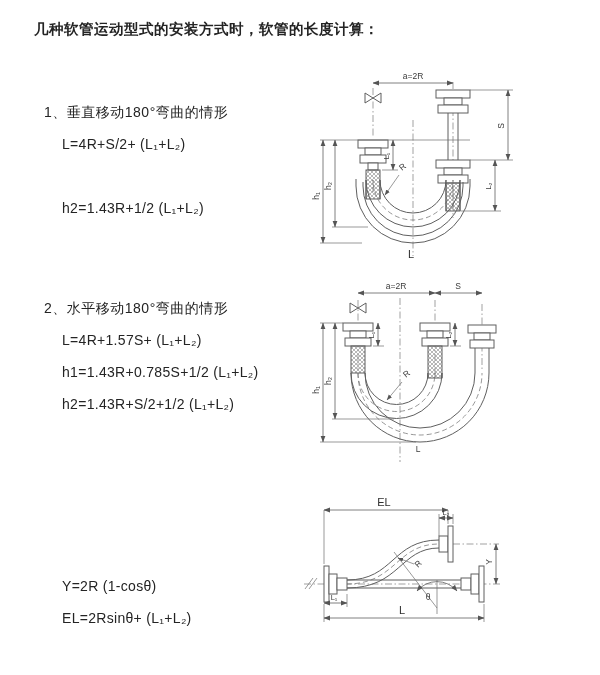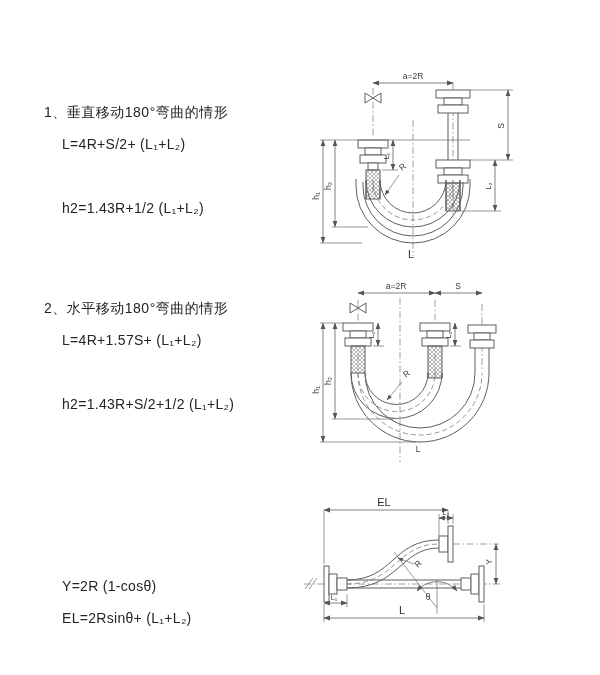--- a/index.html
+++ b/index.html
@@ -19,20 +19,21 @@
   .lbl{fill:#3a3a3a;font-size:8.5px;font-family:"Liberation Sans","DejaVu Sans",sans-serif;}
   .lbl-sm{fill:#3a3a3a;font-size:7.5px;font-family:"Liberation Sans","DejaVu Sans",sans-serif;}
   .lbl-lg{fill:#2e2e2e;font-size:11px;font-family:"Liberation Sans","DejaVu Sans",sans-serif;}
   .vfill{fill:none;stroke:#5f5f5f;stroke-width:1;}
 </style>
 </head>
 <body>
 
 <div class="page">
 
+  <div class="title">几种软管运动型式的安装方式时，软管的长度计算：</div>
 
   <div class="heading" style="left:44px;top:104px;">1、垂直移动180°弯曲的情形</div>
   <div class="formula" style="left:62px;top:136px;">L=4R+S/2+ (L₁+L₂)</div>
   <div class="formula" style="left:62px;top:200px;">h2=1.43R+1/2 (L₁+L₂)</div>
 
   <svg style="left:308px;top:68px;" width="285" height="198" viewBox="0 0 285 198">
     <defs>
       <pattern id="mesh1" width="4" height="4" patternUnits="userSpaceOnUse">
         <path d="M0,4 L4,0 M0,0 L4,4" stroke="#9a9a9a" stroke-width="0.7"></path>
       </pattern>
@@ -115,20 +116,21 @@
       <path class="dim" d="M187,92 V143" marker-start="url(#ar1)" marker-end="url(#ar1)"></path>
       <text class="lbl" x="196" y="58" text-anchor="middle" transform="rotate(-90 196 58)">S</text>
       <text class="lbl-sm" x="183" y="118" text-anchor="middle" transform="rotate(-90 183 118)">L₂</text>
     </g>
 
     <text class="lbl-lg" x="103" y="190" text-anchor="middle">L</text>
   </svg>
 
   <div class="heading" style="left:44px;top:300px;">2、水平移动180°弯曲的情形</div>
   <div class="formula" style="left:62px;top:316px;margin-top:16px;">L=4R+1.57S+ (L₁+L₂)</div>
+  <div class="formula" style="left:62px;top:364px;">h1=1.43R+0.785S+1/2 (L₁+L₂)</div>
   <div class="formula" style="left:62px;top:396px;">h2=1.43R+S/2+1/2 (L₁+L₂)</div>
 
   <svg style="left:310px;top:278px;" width="285" height="192" viewBox="0 0 285 192">
     <defs>
       <pattern id="mesh2" width="4" height="4" patternUnits="userSpaceOnUse">
         <path d="M0,4 L4,0 M0,0 L4,4" stroke="#9a9a9a" stroke-width="0.7"></path>
       </pattern>
       <marker id="ar2" viewBox="0 0 8 8" markerWidth="8" markerHeight="8" refX="7.5" refY="4" orient="auto-start-reverse">
         <path d="M0,1 L8,4 L0,7 Z" fill="#555"></path>
       </marker>

